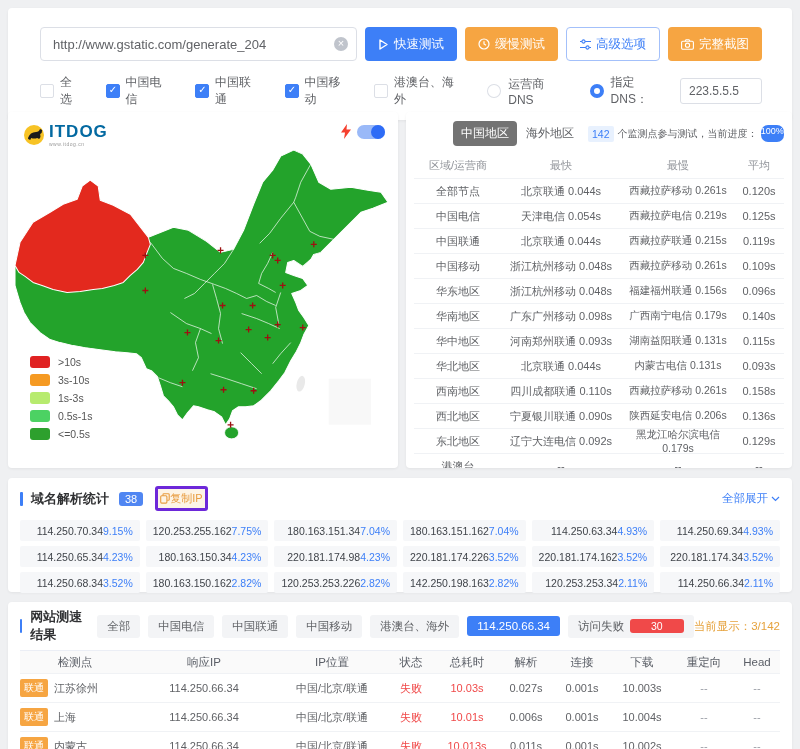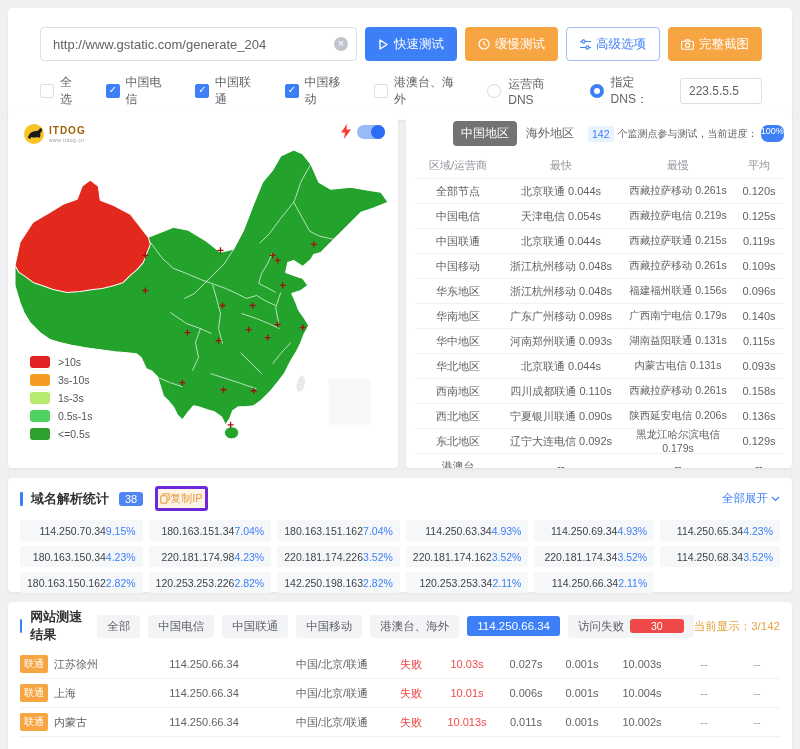--- a/index.html
+++ b/index.html
@@ -45,21 +45,21 @@
   .radio { width: 14px; height: 14px; border: 1px solid #dcdfe6; border-radius: 50%; background: #fff; }
   .radio.sel { border: 4px solid #3d7ff7; }
   .dns-input { width: 82px; height: 26px; border: 1px solid #dcdfe6; border-radius: 3px;
     padding: 0 8px; font-size: 12px; color: #606266; outline: none; margin-left: 2px;
     font-family: "Liberation Sans", sans-serif; }
   .radio-label { margin-right: 14px; }
   
   #card-map { left: 8px; top: 112px; width: 390px; height: 356px; overflow: hidden; }
   .logo { position: absolute; left: 15px; top: 11px; display: flex; align-items: center; gap: 4px; z-index: 3; }
   .logo-text { display: flex; flex-direction: column; line-height: 1; }
-  .logo-title { font-size: 10px; font-weight: bold; color: #a16207; letter-spacing: 1px; }
+  .logo-title { font-size: 17px; font-weight: bold; color: #0369a1; letter-spacing: 1px; }
   .logo-sub { font-size: 5px; color: #999; margin-top: 2px; letter-spacing: .5px; }
   .map-tools { position: absolute; right: 13px; top: 12px; display: flex; align-items: center; gap: 6px; z-index: 3; }
   .toggle { width: 28px; height: 14px; border-radius: 7px; background: #9ab9f8; position: relative; cursor: pointer; }
   .toggle-knob { position: absolute; right: 0px; top: 0px; width: 14px; height: 14px;
     border-radius: 50%; background: #2e6cf6; }
   .china-map { position: absolute; left: 2px; top: 30px; }
   .legend { position: absolute; left: 22px; top: 244px; z-index: 3; }
   .legend-row { display: flex; align-items: center; gap: 8px; margin-bottom: 6px; }
   .legend-swatch { width: 20px; height: 12px; border-radius: 3px; }
   .legend-label { font-size: 10.5px; color: #555; }
@@ -389,20 +389,24 @@
           <polyline points="1,1 4.5,4.5 8,1" fill="none" stroke="#3d7ff7" stroke-width="1.2"></polyline>
         </svg>
     </span>
   </div>
   <div class="ip-grid">
     <span class="ip-cell">
         <span class="ip-text">114.250.70.34</span>
         <span class="ip-pct">9.15%</span>
       </span>
     <span class="ip-cell">
+        <span class="ip-text">120.253.255.162</span>
+        <span class="ip-pct">7.75%</span>
+      </span>
+    <span class="ip-cell">
         <span class="ip-text">180.163.151.34</span>
         <span class="ip-pct">7.04%</span>
       </span>
     <span class="ip-cell">
         <span class="ip-text">180.163.151.162</span>
         <span class="ip-pct">7.04%</span>
       </span>
     <span class="ip-cell">
         <span class="ip-text">114.250.63.34</span>
         <span class="ip-pct">4.93%</span>
@@ -472,20 +476,32 @@
     <span class="chip">中国移动</span>
     <span class="chip">港澳台、海外</span>
     <span class="chip chip-active">114.250.66.34</span>
     <span class="chip">
       <span>访问失败</span>
       <span class="red-badge">30</span>
     </span>
     <span class="display-count">当前显示：3/142</span>
   </div>
   <div class="res-table">
+    <div class="res-row res-head">
+      <span class="res-c1">检测点</span>
+      <span class="res-c2">响应IP</span>
+      <span class="res-c3">IP位置</span>
+      <span class="res-c4">状态</span>
+      <span class="res-c5">总耗时</span>
+      <span class="res-c6">解析</span>
+      <span class="res-c7">连接</span>
+      <span class="res-c8">下载</span>
+      <span class="res-c9">重定向</span>
+      <span class="res-c10">Head</span>
+    </div>
     <div class="res-row">
       <span class="res-c1">
           <span class="isp-badge">联通</span>
           <span>江苏徐州</span>
         </span>
       <span class="res-c2">114.250.66.34</span>
       <span class="res-c3">中国/北京/联通</span>
       <span class="res-c4 red-text">失败</span>
       <span class="res-c5 red-text">10.03s</span>
       <span class="res-c6">0.027s</span>

